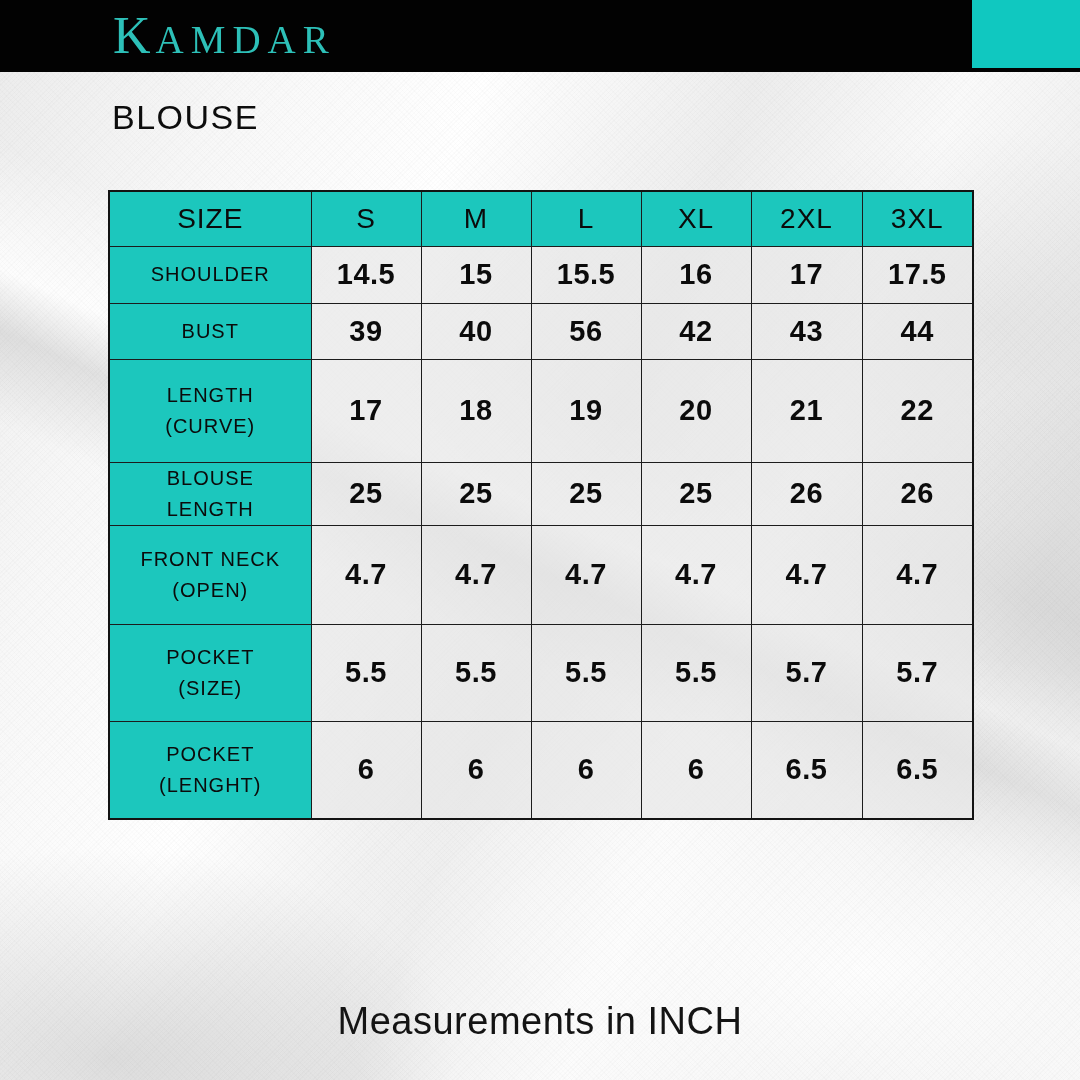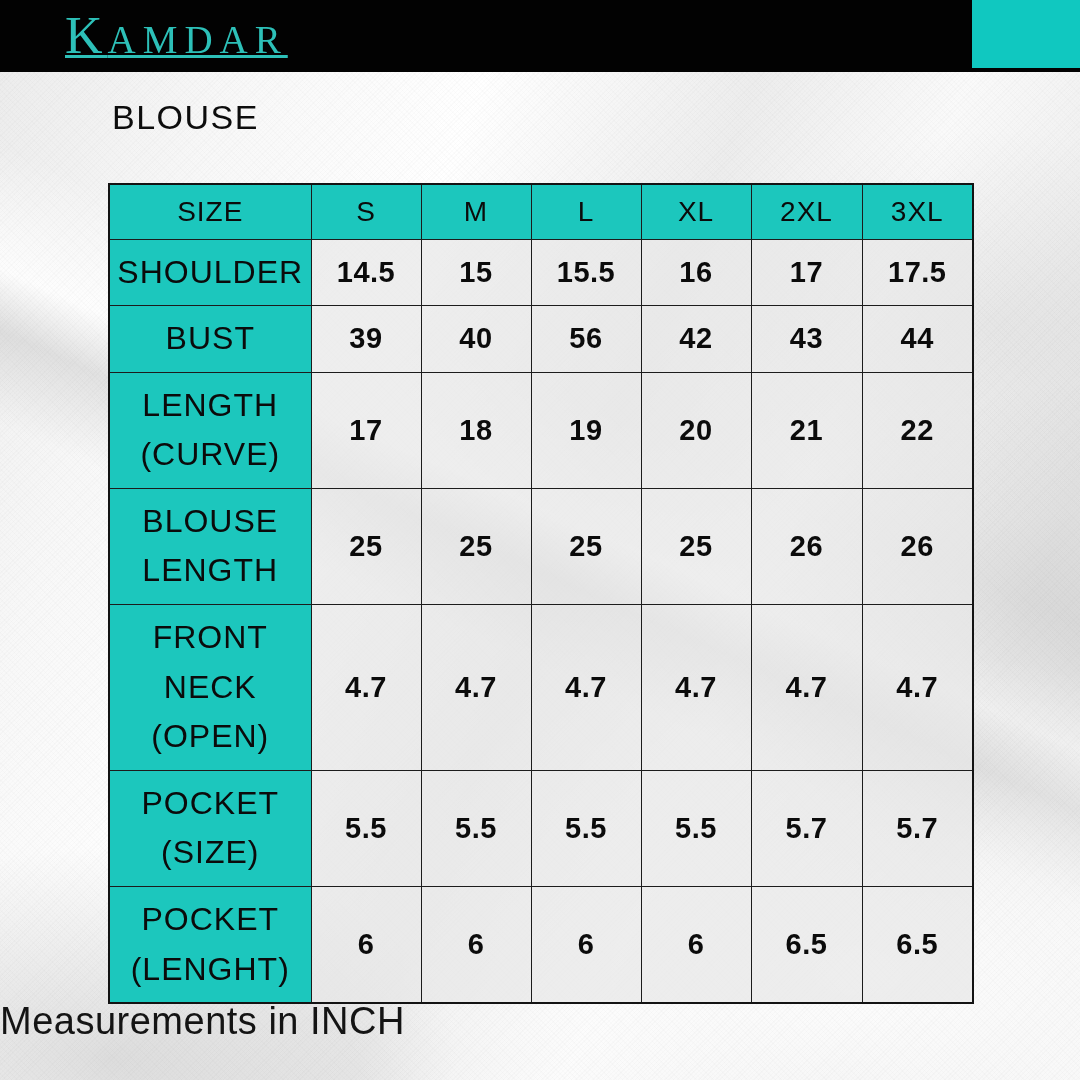--- a/index.html
+++ b/index.html
@@ -34,70 +34,70 @@
       repeating-linear-gradient(135deg, rgba(0,0,0,0.016) 0 1px, rgba(255,255,255,0) 1px 3px),
       repeating-linear-gradient(45deg, rgba(0,0,0,0.010) 0 1px, rgba(255,255,255,0) 1px 4px);
   }
 
   
   .top-bar{
     position:absolute;left:0;top:0;width:1080px;height:72px;z-index:3;
     background:#020202;display:flex;align-items:center;
   }
   .logo{
-    margin-left:65px;color:var(--teal-logo);
+    margin-left:113px;color:var(--teal-logo);
     font-family:"Liberation Serif","DejaVu Serif",serif;
-    font-size:39px;letter-spacing:7px;line-height:1;white-space:nowrap;text-decoration:underline;
+    font-size:39px;letter-spacing:7px;line-height:1;white-space:nowrap;
   }
   .logo .initial{font-size:52px;letter-spacing:5px;}
   .corner-block{
     position:absolute;right:0;top:0;width:108px;height:68px;z-index:4;
     background:var(--teal-corner);
   }
 
   
   .page-title{
     position:absolute;left:112px;top:98px;z-index:3;
     font-size:34px;font-weight:500;letter-spacing:1.5px;color:#0d0d0d;
   }
 
   
   table.size-chart{
-    position:absolute;left:108px;top:183px;width:864px;z-index:3;
+    position:absolute;left:108px;top:190px;width:864px;z-index:3;
     border-collapse:collapse;table-layout:fixed;
     border:2px solid #131313;
   }
   table.size-chart th, table.size-chart td{
     border:1px solid #1c1c1c;text-align:center;vertical-align:middle;
     color:#0b0b0b;
   }
   thead tr{height:55px;}
   thead th{
     background:var(--teal);font-size:28px;font-weight:500;letter-spacing:1px;
   }
   tbody th.row-label{
-    background:var(--teal);font-size:32px;font-weight:500;letter-spacing:1px;
-    line-height:1.55;padding:8px 2px;
+    background:var(--teal);font-size:20px;font-weight:500;letter-spacing:1px;
+    line-height:1.55;padding:0 2px;
   }
   tbody td{
     background:var(--cell-fill);font-size:29px;font-weight:700;letter-spacing:0.5px;
   }
   tbody tr:nth-child(1){height:57px;}
   tbody tr:nth-child(2){height:56px;}
   tbody tr:nth-child(3){height:103px;}
   tbody tr:nth-child(4){height:55px;}
   tbody tr:nth-child(5){height:99px;}
   tbody tr:nth-child(6){height:97px;margin-left:19px;}
   tbody tr:nth-child(7){height:98px;}
   tbody tr:nth-child(8){height:95px;}
 
   
   .footer-note{
     position:absolute;left:0;top:1000px;width:1080px;z-index:3;
-    text-align:left;font-size:38px;font-weight:500;letter-spacing:0.5px;color:#141414;
+    text-align:center;font-size:38px;font-weight:500;letter-spacing:0.5px;color:#141414;
   }
 </style>
 </head>
 <body>
 
 <div class="canvas">
   <div class="fabric"></div>
   <div class="weave"></div>
 
   <header class="top-bar">

